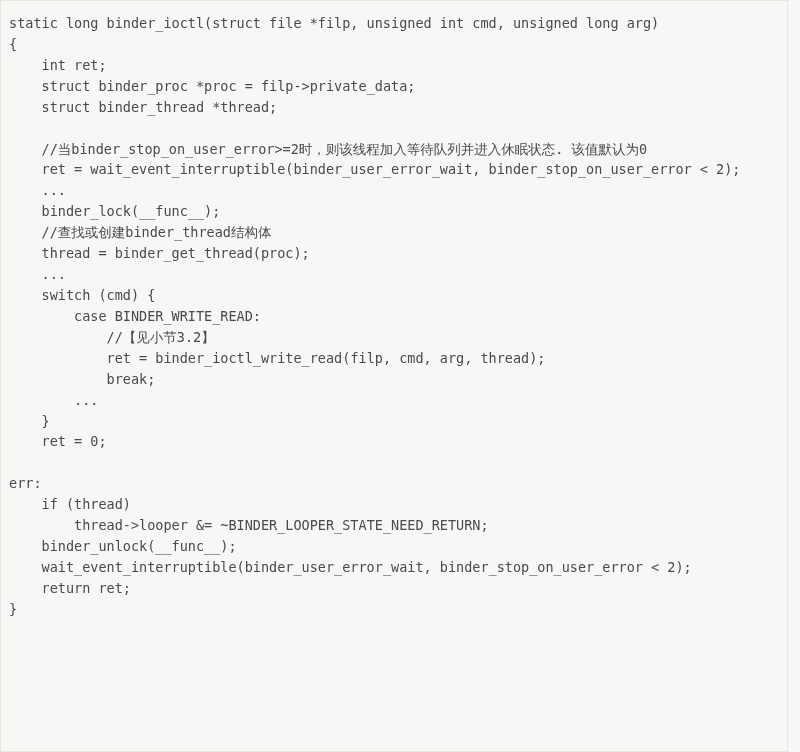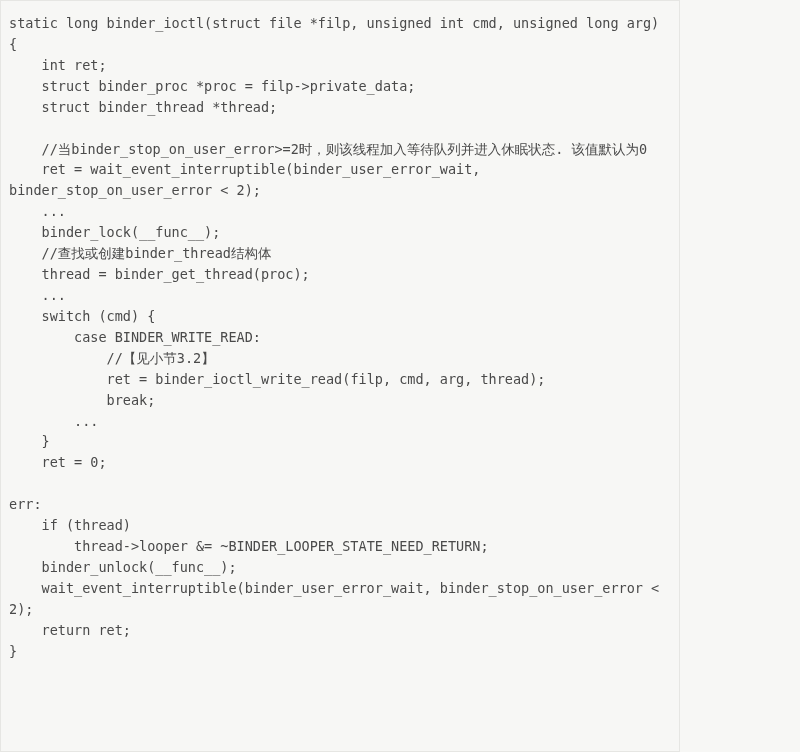--- a/index.html
+++ b/index.html
@@ -14,21 +14,21 @@
     box-sizing: border-box;
   }
   pre.code {
     margin: 0;
     padding: 12px 8px 18px 8px;
     white-space: pre-wrap;
     word-wrap: break-word;
     background: #f7f7f5;
     border: 1px solid #e6e6e3;
     box-sizing: border-box;
-    width: 680px;
+    width: 788px;
     min-height: 752px;
   }
 </style>
 </head>
 <body>
 
 <pre class="code">static long binder_ioctl(struct file *filp, unsigned int cmd, unsigned long arg)
 {
     int ret;
     struct binder_proc *proc = filp-&gt;private_data;

